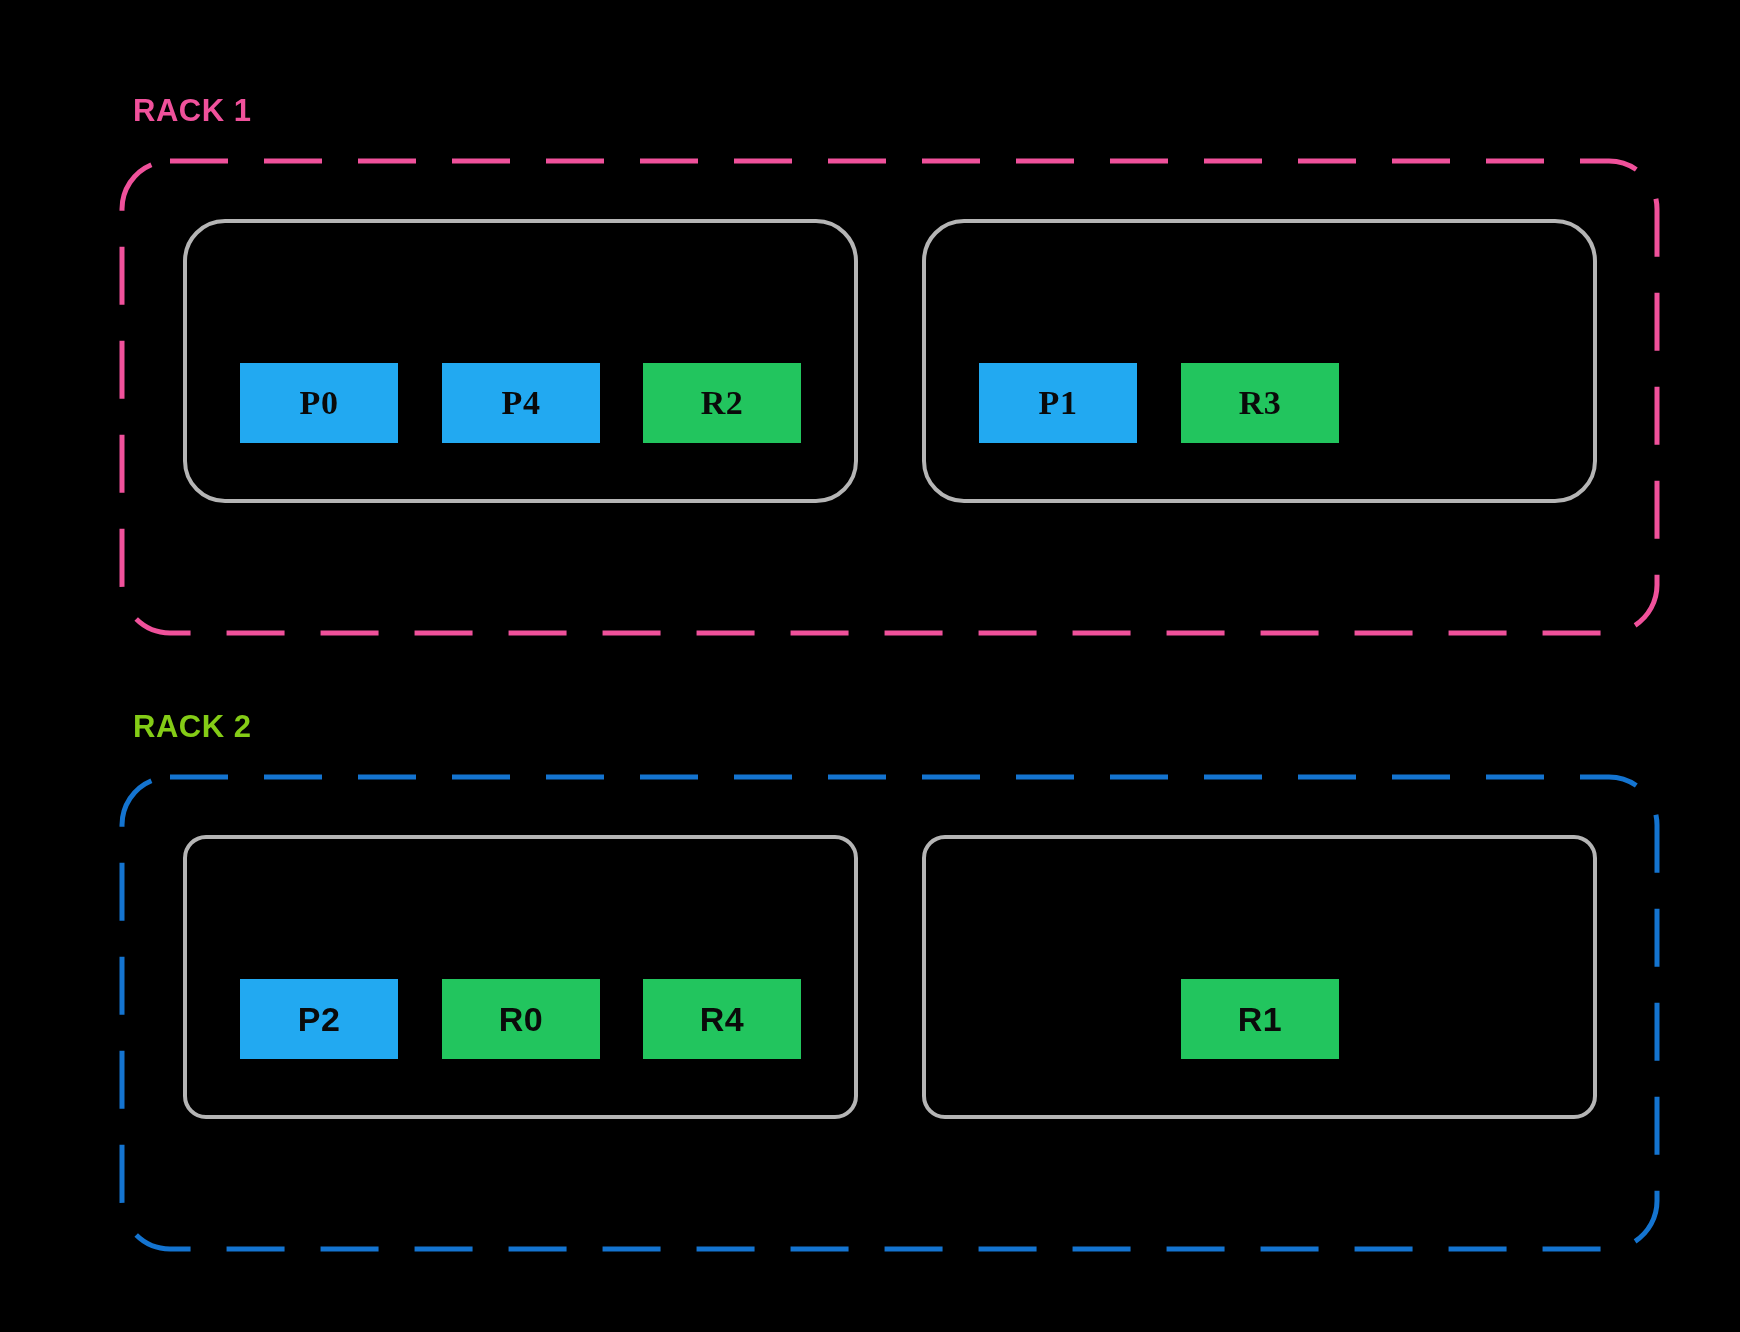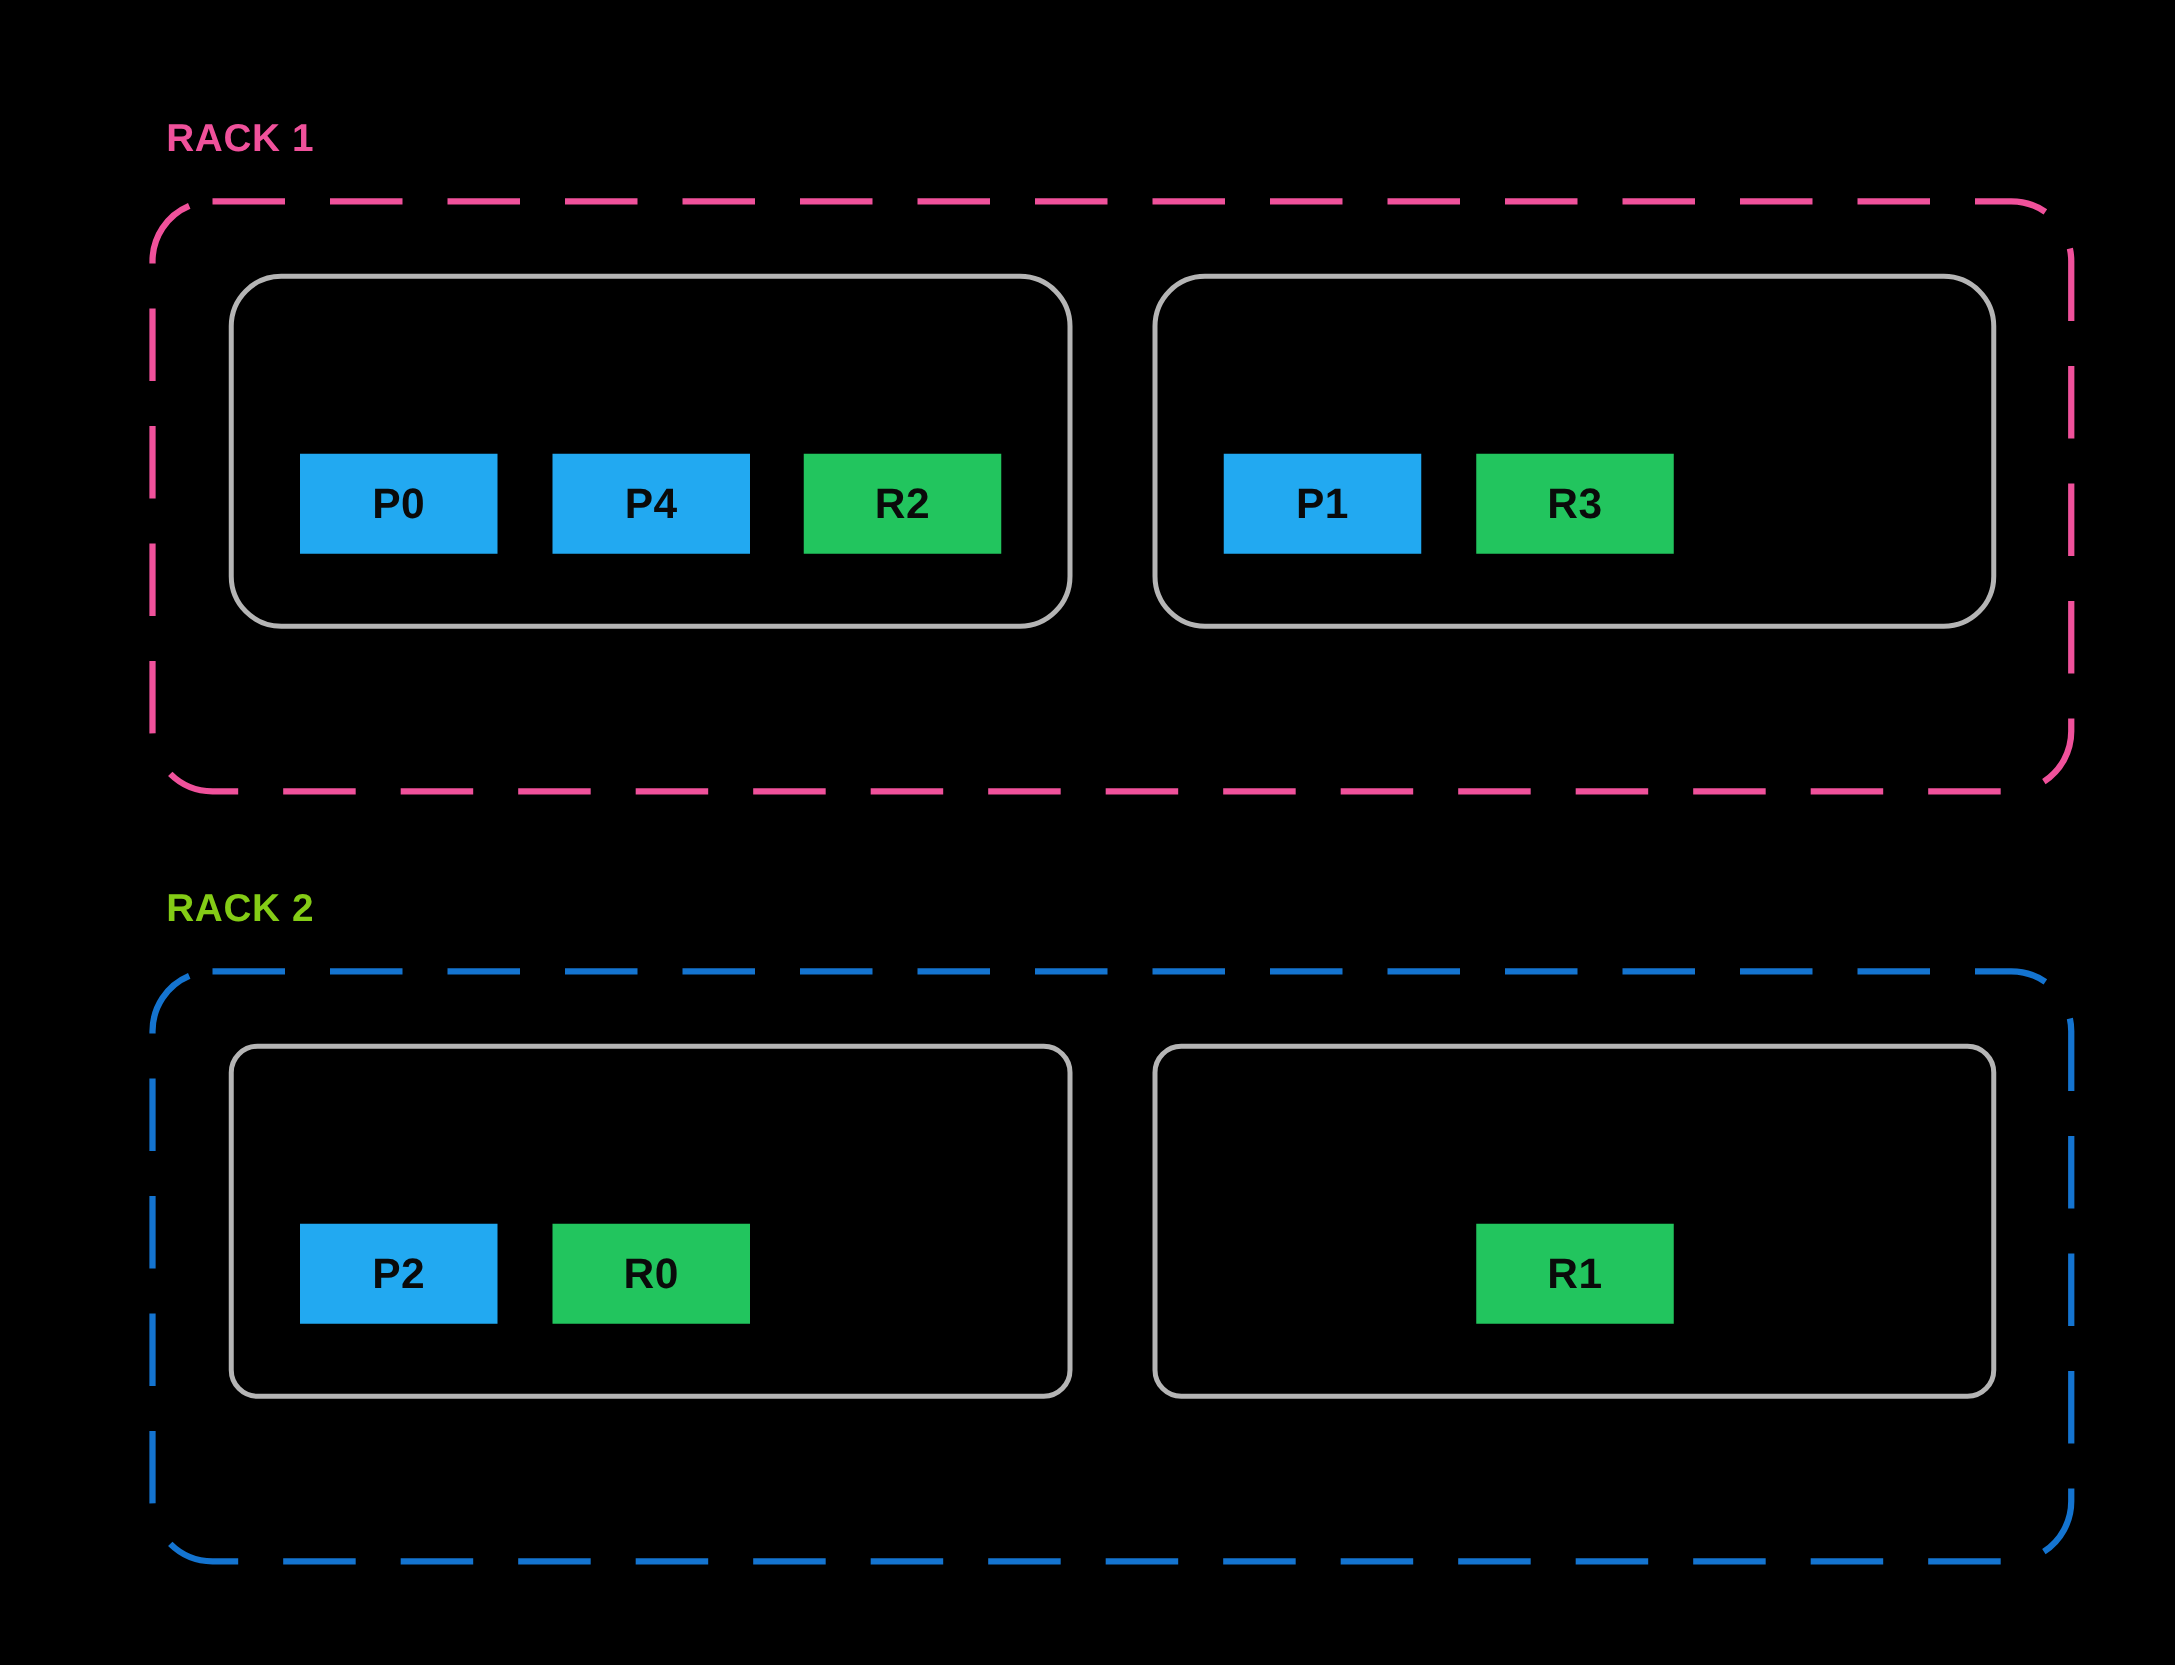--- a/index.html
+++ b/index.html
@@ -38,21 +38,21 @@
 
   .node {
     position: absolute;
     box-sizing: border-box;
     width: 675px;
     height: 284px;
     border: 4px solid #B5B5B5;
     border-radius: 42px;
     background: transparent;
   }
-  .rack1 .node { top: 219px; }
+  .rack1 .node { top: 219px; font-family: Liberation Serif, serif; }
   .rack2 .node { top: 835px; border-radius: 23px; }
   .node-left  { left: 183px; }
   .node-right { left: 922px; padding-left: 12px; }
 
   .shard {
     position: absolute;
     top: 140px;
     width: 158px;
     height: 80px;
     display: flex;
@@ -96,20 +96,21 @@
   <section class="rack rack2">
     <h2 class="rack-label">RACK 2</h2>
 
     <svg class="rack-boundary" viewBox="0 0 1541 478" xmlns="http://www.w3.org/2000/svg" aria-hidden="true">
       <rect x="3" y="3" width="1535" height="472" rx="48" fill="none" stroke-width="5" stroke-dasharray="58 36" stroke="#1474D0"></rect>
     </svg>
 
     <div class="node node-left">
       <div class="shard primary slot-0">P2</div>
       <div class="shard replica slot-1">R0</div>
+      <div class="shard replica slot-2">R4</div>
     </div>
 
     <div class="node node-right">
       <div class="shard replica slot-1">R1</div>
     </div>
   </section>
 
 </div>
 
 </body></html>

